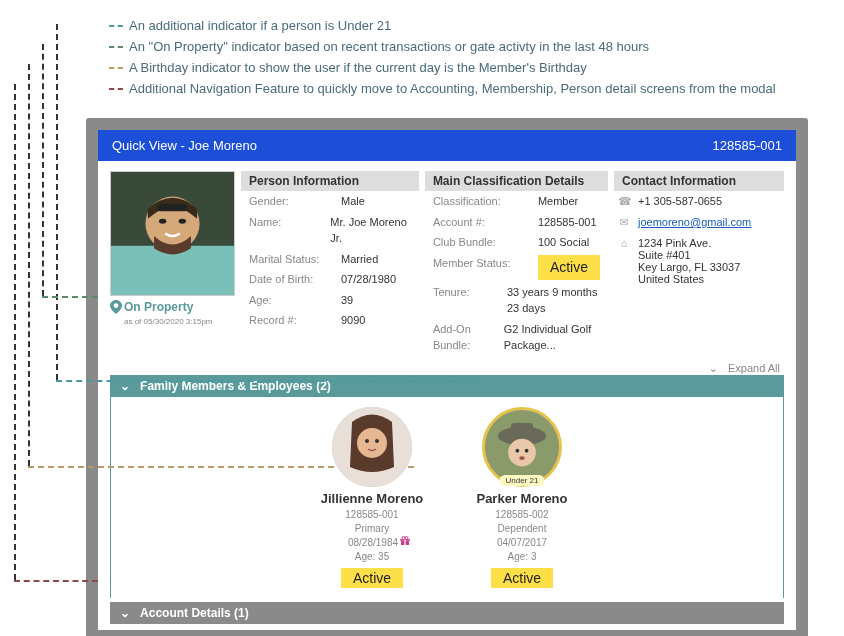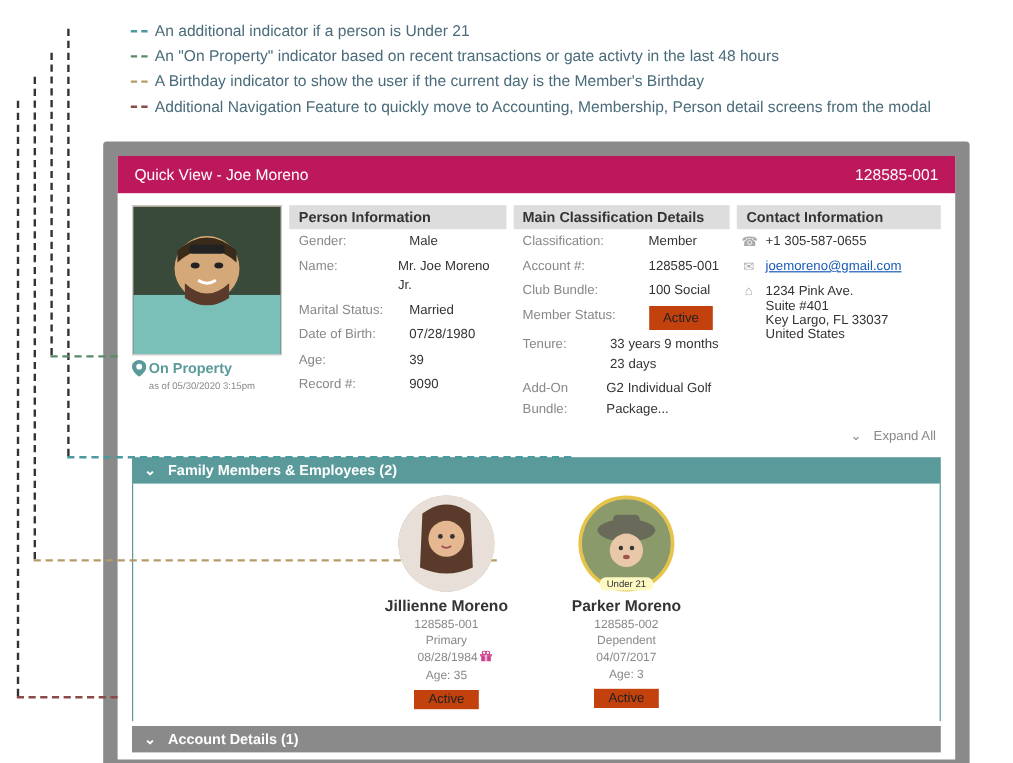--- a/index.html
+++ b/index.html
@@ -13,21 +13,21 @@
   .d-green { border-top: 2px dashed #5a8a6a; }
   .d-tan { border-top: 2px dashed #b89a6a; }
   .d-maroon { border-top: 2px dashed #8a4a4a; }
   
   
   .conn { position: absolute; border-style: dashed; border-width: 0; pointer-events: none; }
   
   
   .outer { position: relative; }
   .modal-frame { margin: 8px 36px 8px 86px; border: 12px solid #8a8a8a; background: #fff; border-radius: 3px; }
-  .modal-header { background: #be185d; color: #fff; display: flex; justify-content: space-between; align-items: center; padding: 8px 14px; font-size: 13px; }
+  .modal-header { background: #1d4ed8; color: #fff; display: flex; justify-content: space-between; align-items: center; padding: 8px 14px; font-size: 13px; }
   .modal-body { padding: 10px 12px 6px 12px; }
   
   
   .top-row { display: flex; gap: 6px; margin-bottom: 6px; }
   .photo-col { width: 125px; flex-shrink: 0; }
   .photo { width: 125px; height: 125px; background: #b8a890; border: 1px solid #ccc; display: flex; align-items: center; justify-content: center; overflow: hidden; }
   .on-prop { color: #5a9a9a; font-size: 12px; font-weight: 600; margin-top: 4px; display: flex; align-items: flex-start; }
   .on-prop-icon { margin-right: 2px; }
   .on-prop-sub { font-size: 8px; color: #888; margin-left: 14px; }
   
@@ -37,23 +37,23 @@
   .kv-key { width: 92px; color: #888; }
   .kv-val { color: #333; }
   .person-info .kv-key { width: 92px; }
   .class-info .kv-key { width: 105px; }
   
   .contact-col { width: 170px; flex-shrink: 0; font-size: 11px; }
   .contact-row { display: flex; align-items: flex-start; padding: 4px 4px; gap: 8px; }
   .contact-icon { width: 12px; color: #aaa; text-align: center; flex-shrink: 0; }
   .link { color: #1a5ab8; text-decoration: underline; }
   
-  .active-badge { background: #c2410c; color: #222; padding: 2px 12px; display: inline-block; font-size: 11px; }
-  
-  .expand-all { text-align: right; color: #888; font-size: 11px; margin: 4px 4px 11px 0; }
+  .active-badge { background: #fde047; color: #222; padding: 2px 12px; display: inline-block; font-size: 14px; }
+  
+  .expand-all { text-align: right; color: #888; font-size: 11px; margin: 4px 4px 0 0; }
   
   
   .coll-bar { background: #5a9a9a; color: #fff; padding: 4px 10px; font-size: 12px; font-weight: 600; display: flex; align-items: center; cursor: pointer; }
   .coll-chev { margin-right: 10px; display: inline-block; }
   
   
   .family-panel { border-left: 1px solid #5a9a9a; border-right: 1px solid #5a9a9a; padding: 10px; display: flex; justify-content: center; gap: 30px; }
   .fam-card { text-align: center; width: 120px; font-size: 11px; }
   .fam-avatar { width: 80px; height: 80px; border-radius: 50%; margin: 0 auto 4px; background: #c0b0a0; position: relative; }
   .fam-avatar.u21 { border: 3px solid #e6c44a; }

